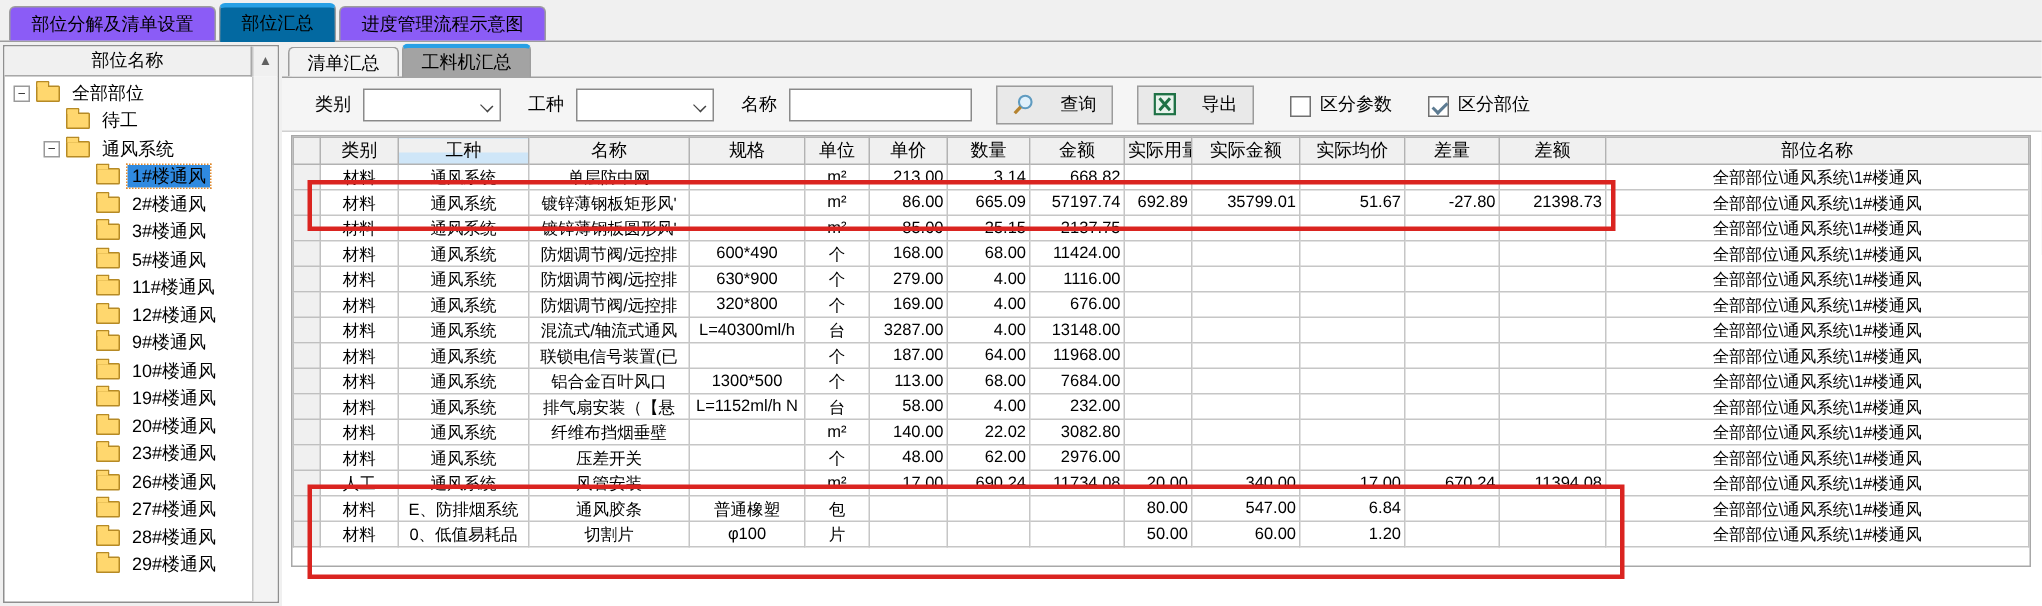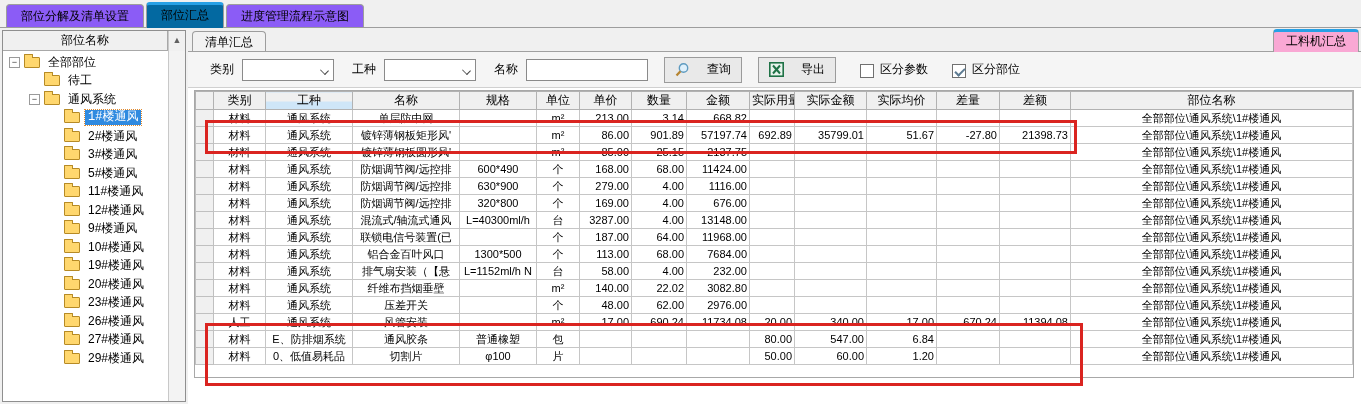--- a/index.html
+++ b/index.html
@@ -26,30 +26,30 @@
   .tree { overflow:hidden; padding-top:2px; }
   .tree-item { height:18.5px; display:flex; align-items:center; white-space:nowrap; }
   .expander { width:11px; height:11px; border:1px solid #9a9a9a; background:#fff; margin:0 4px 0 0;
     font-size:9px; line-height:9px; text-align:center; color:#333; flex:0 0 11px; }
   .expander.none { visibility:hidden; }
   .folder { width:16px; height:11px; background:#ffd76e; border:1px solid #b68a25; border-radius:1px;
     margin-right:5px; position:relative; flex:0 0 16px; }
   .folder:before { content:""; position:absolute; left:-1px; top:-4px; width:7px; height:3px;
     background:#ffd76e; border:1px solid #b68a25; border-bottom:none; border-radius:1px 1px 0 0; }
   .tree-label { padding:0 3px; line-height:15px; }
-  .tree-item.selected .tree-label { background:#2f8ae0; color:#ffffff; outline:1px dotted #e08a2f;font-family:Liberation Mono, monospace; }
+  .tree-item.selected .tree-label { background:#2f8ae0; color:#000000; outline:1px dotted #e08a2f; }
   .lv0 { padding-left:6px; } .lv1 { padding-left:26px; } .lv2 { padding-left:46px; }
 
   
   .main { position:absolute; left:188px; top:28px; width:1173px; height:376px; background:#fff; }
   .inner-tabs { height:24px; background:#f0f0f0; border-bottom:1px solid #a0a0a0;
-    display:flex; align-items:flex-end; padding-left:4px;justify-content:space-between; }
+    display:flex; align-items:flex-end; padding-left:4px; }
   .itab { height:20px; padding:2px 12px 0 12px; margin-right:2px; background:#f2f2f2;
     border:1px solid #9d9d9d; border-bottom:none; border-radius:4px 4px 0 0; white-space:nowrap; }
-  .itab.active { height:23px; background:#f9a8d4; border-top:3px solid #27a0e5; padding-top:1px; margin-bottom:-1px; z-index:2; position:relative; }
+  .itab.active { height:23px; background:#a3a3a3; border-top:3px solid #27a0e5; padding-top:1px; margin-bottom:-1px; z-index:2; position:relative; }
 
   .filterbar { height:36px; background:#f5f5f5; border-bottom:1px solid #d0d0d0;
     display:flex; align-items:center; }
   .flabel { margin-left:22px; }
   .combo { width:92px; height:22px; background:#fff; border:1px solid #8a8a8a; margin-left:8px;
     position:relative; }
   .combo .chev { position:absolute; right:5px; top:7px; width:7px; height:7px;
     border-right:1px solid #444; border-bottom:1px solid #444; transform:rotate(45deg) scaleY(.8); }
   .textinput { width:122px; height:22px; background:#fff; border:1px solid #8a8a8a; margin-left:8px;
     padding:0 4px; font:inherit; }
@@ -160,20 +160,25 @@
       </div>
       <div class="tree-item lv2">
         <span class="expander none"></span>
         <span class="folder"></span>
         <span class="tree-label">26#楼通风</span>
       </div>
       <div class="tree-item lv2">
         <span class="expander none"></span>
         <span class="folder"></span>
         <span class="tree-label">27#楼通风</span>
+      </div>
+      <div class="tree-item lv2">
+        <span class="expander none"></span>
+        <span class="folder"></span>
+        <span class="tree-label">28#楼通风</span>
       </div>
       <div class="tree-item lv2">
         <span class="expander none"></span>
         <span class="folder"></span>
         <span class="tree-label">29#楼通风</span>
       </div>
     </div>
   <div class="scroll-track"></div>
 </div>
 
@@ -275,21 +280,21 @@
             <td class="c">全部部位\通风系统\1#楼通风</td>
           </tr>
           <tr>
             <td class="sel"></td>
             <td class="c">材料</td>
             <td class="c">通风系统</td>
             <td class="c">镀锌薄钢板矩形风'</td>
             <td class="c"></td>
             <td class="c">m²</td>
             <td class="r">86.00</td>
-            <td class="r">901.89</td>
+            <td class="r">665.09</td>
             <td class="r">57197.74</td>
             <td class="r">692.89</td>
             <td class="r">35799.01</td>
             <td class="r">51.67</td>
             <td class="r">-27.80</td>
             <td class="r">21398.73</td>
             <td class="c">全部部位\通风系统\1#楼通风</td>
           </tr>
           <tr>
             <td class="sel"></td>

